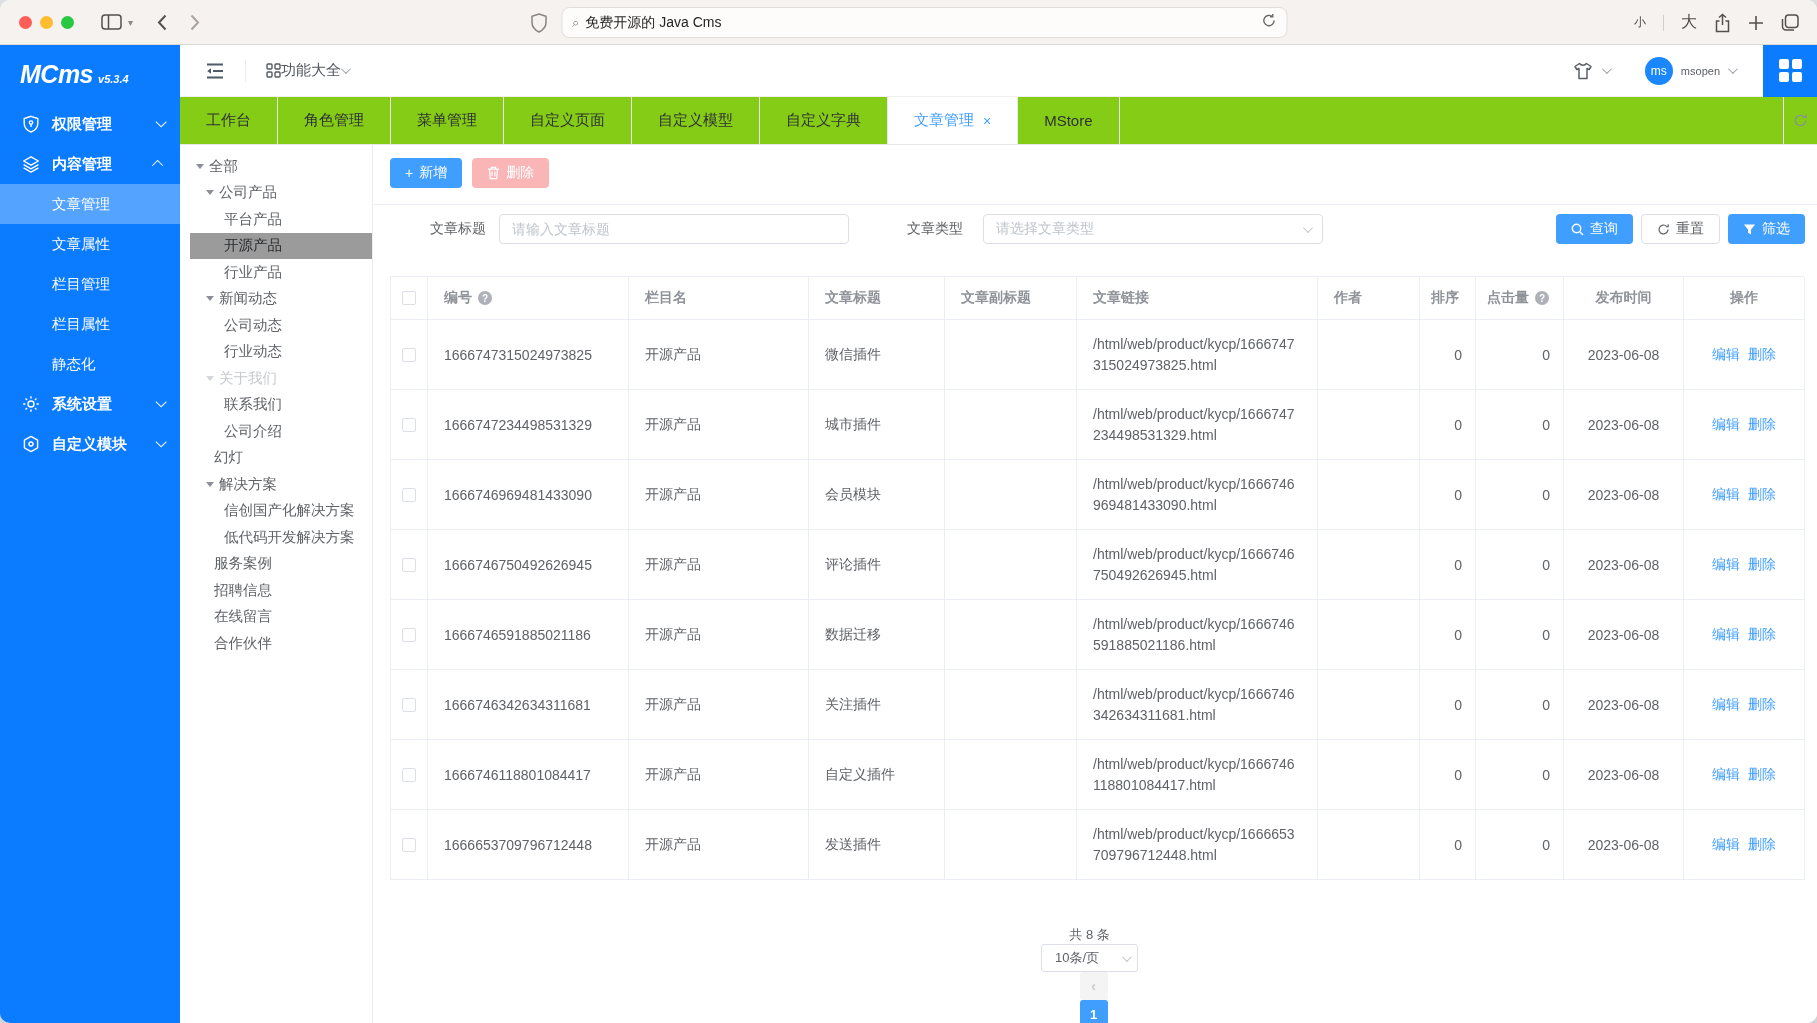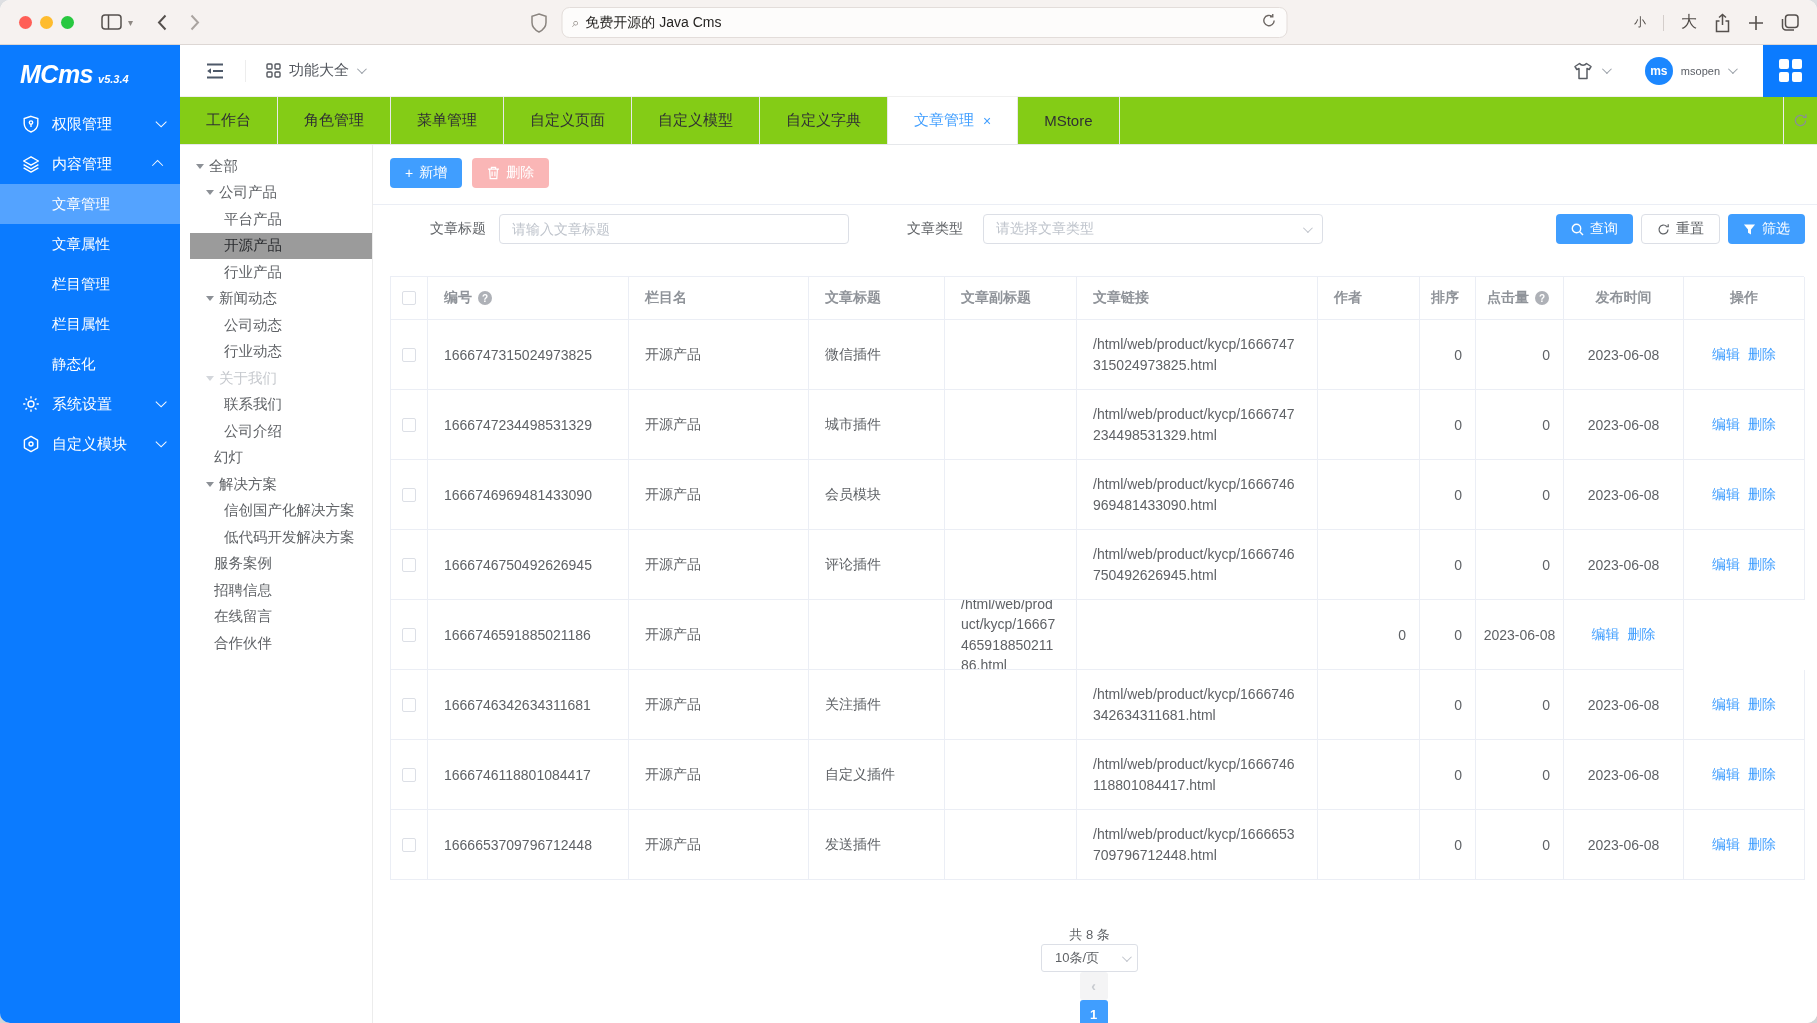--- a/index.html
+++ b/index.html
@@ -21,37 +21,37 @@
   .tb-right { position:absolute; right:18px; top:0; height:45px; display:flex; align-items:center; gap:17px; }
   .sizebtn { font-size:12px; color:#514c48; } .sizebtn.big { font-size:16px; }
   .vdiv { width:1px; height:16px; background:#d4cecb; }
 
   
   .sidebar { position:absolute; top:45px; left:0; bottom:0; width:180px; background:#0b7bff; color:#fff; }
   .logo { height:52px; display:flex; align-items:baseline; padding:15px 0 0 20px; }
   .logo b { font-style:italic; font-size:25px; font-weight:900; letter-spacing:-.5px; }
   .logo i { font-style:italic; font-size:11px; font-weight:700; margin-left:5px; }
   .menu { margin-top:7px; }
-  .m-item { position:relative; height:40px; display:flex; align-items:center; padding-left:22px; font-size:15px; font-weight:400; cursor:pointer; }
+  .m-item { position:relative; height:40px; display:flex; align-items:center; padding-left:22px; font-size:15px; font-weight:700; cursor:pointer; }
   .m-item svg { margin-right:12px; flex:0 0 auto; }
   .m-sub { height:40px; display:flex; align-items:center; padding-left:52px; font-size:14.5px; font-weight:500; cursor:pointer; }
   .m-sub.sel { background:rgba(255,255,255,.3); }
   .chev { position:absolute; right:17px; width:8px; height:8px; border-right:1.6px solid rgba(255,255,255,.95); border-bottom:1.6px solid rgba(255,255,255,.95); }
   .chev.down { transform:rotate(45deg) translateY(-3px); }
   .chev.up { transform:rotate(-135deg) translateY(-2px); }
 
   
   .appbar { position:absolute; top:45px; left:180px; right:0; height:52px; background:#fff; display:flex; align-items:center; border-bottom:1px solid #f0f0f0; }
   .fold { margin-left:25px; display:flex; cursor:pointer; }
   .appbar .sep { width:1px; height:22px; background:#ededed; margin:0 20px; }
-  .navlab { display:flex; align-items:center; gap:8px; color:#54585f; font-size:15px; cursor:pointer; }
+  .navlab { display:flex; align-items:center; color:#54585f; font-size:15px; cursor:pointer; }
   .gchev { width:7px; height:7px; border-right:1.4px solid #9aa0a8; border-bottom:1.4px solid #9aa0a8; transform:rotate(45deg) translateY(-2px); }
   .hd-right { margin-left:auto; display:flex; align-items:center; }
   .tshirt { display:flex; margin-right:8px; cursor:pointer; }
-  .avatar { width:28px; height:28px; border-radius:50%; background:#1b87ff; color:#fff; font-size:12px; font-weight:700; display:flex; align-items:center; justify-content:center; margin-left:36px; margin-right:8px; }
+  .avatar { width:28px; height:28px; border-radius:50%; background:#1b87ff; color:#fff; font-size:12px; font-weight:400; display:flex; align-items:center; justify-content:center; margin-left:36px; margin-right:8px; }
   .uname { font-size:11px; color:#595d64; margin-right:8px; }
   .gridbtn { width:54px; height:52px; background:#0b7bff; margin-left:28px; display:flex; align-items:center; justify-content:center; cursor:pointer; }
   .gsq { display:grid; grid-template-columns:10px 10px; grid-gap:3px; }
   .gsq span { width:10px; height:10px; background:#fff; border-radius:2px; }
 
   
   .tabbar { position:absolute; top:97px; left:180px; right:0; height:48px; background:#84cc16; border-bottom:1px solid #e6e8eb; display:flex; align-items:stretch; }
   .tab { display:flex; align-items:center; padding:0 26px; font-size:15px; color:#303133; border-right:1px solid #e8e8e8; cursor:pointer; background:transparent; }
   .tab.active { background:#fff; color:#409eff; }
   .tab-x { margin-left:9px; font-size:14px; color:#409eff; }
@@ -577,20 +577,21 @@
               <a>删除</a>
             </div>
           </div>
 
           <div class="tr">
             <div class="td c-cb">
               <span class="cb"></span>
             </div>
             <div class="td">1666746591885021186</div>
             <div class="td">开源产品</div>
+            <div class="td">数据迁移</div>
             <div class="td"></div>
             <div class="td c-link">/html/web/product/kycp/1666746591885021186.html</div>
             <div class="td"></div>
             <div class="td c-num">0</div>
             <div class="td c-num">0</div>
             <div class="td c-mid">2023-06-08</div>
             <div class="td c-mid ops">
               <a>编辑</a>
               <a>删除</a>
             </div>

